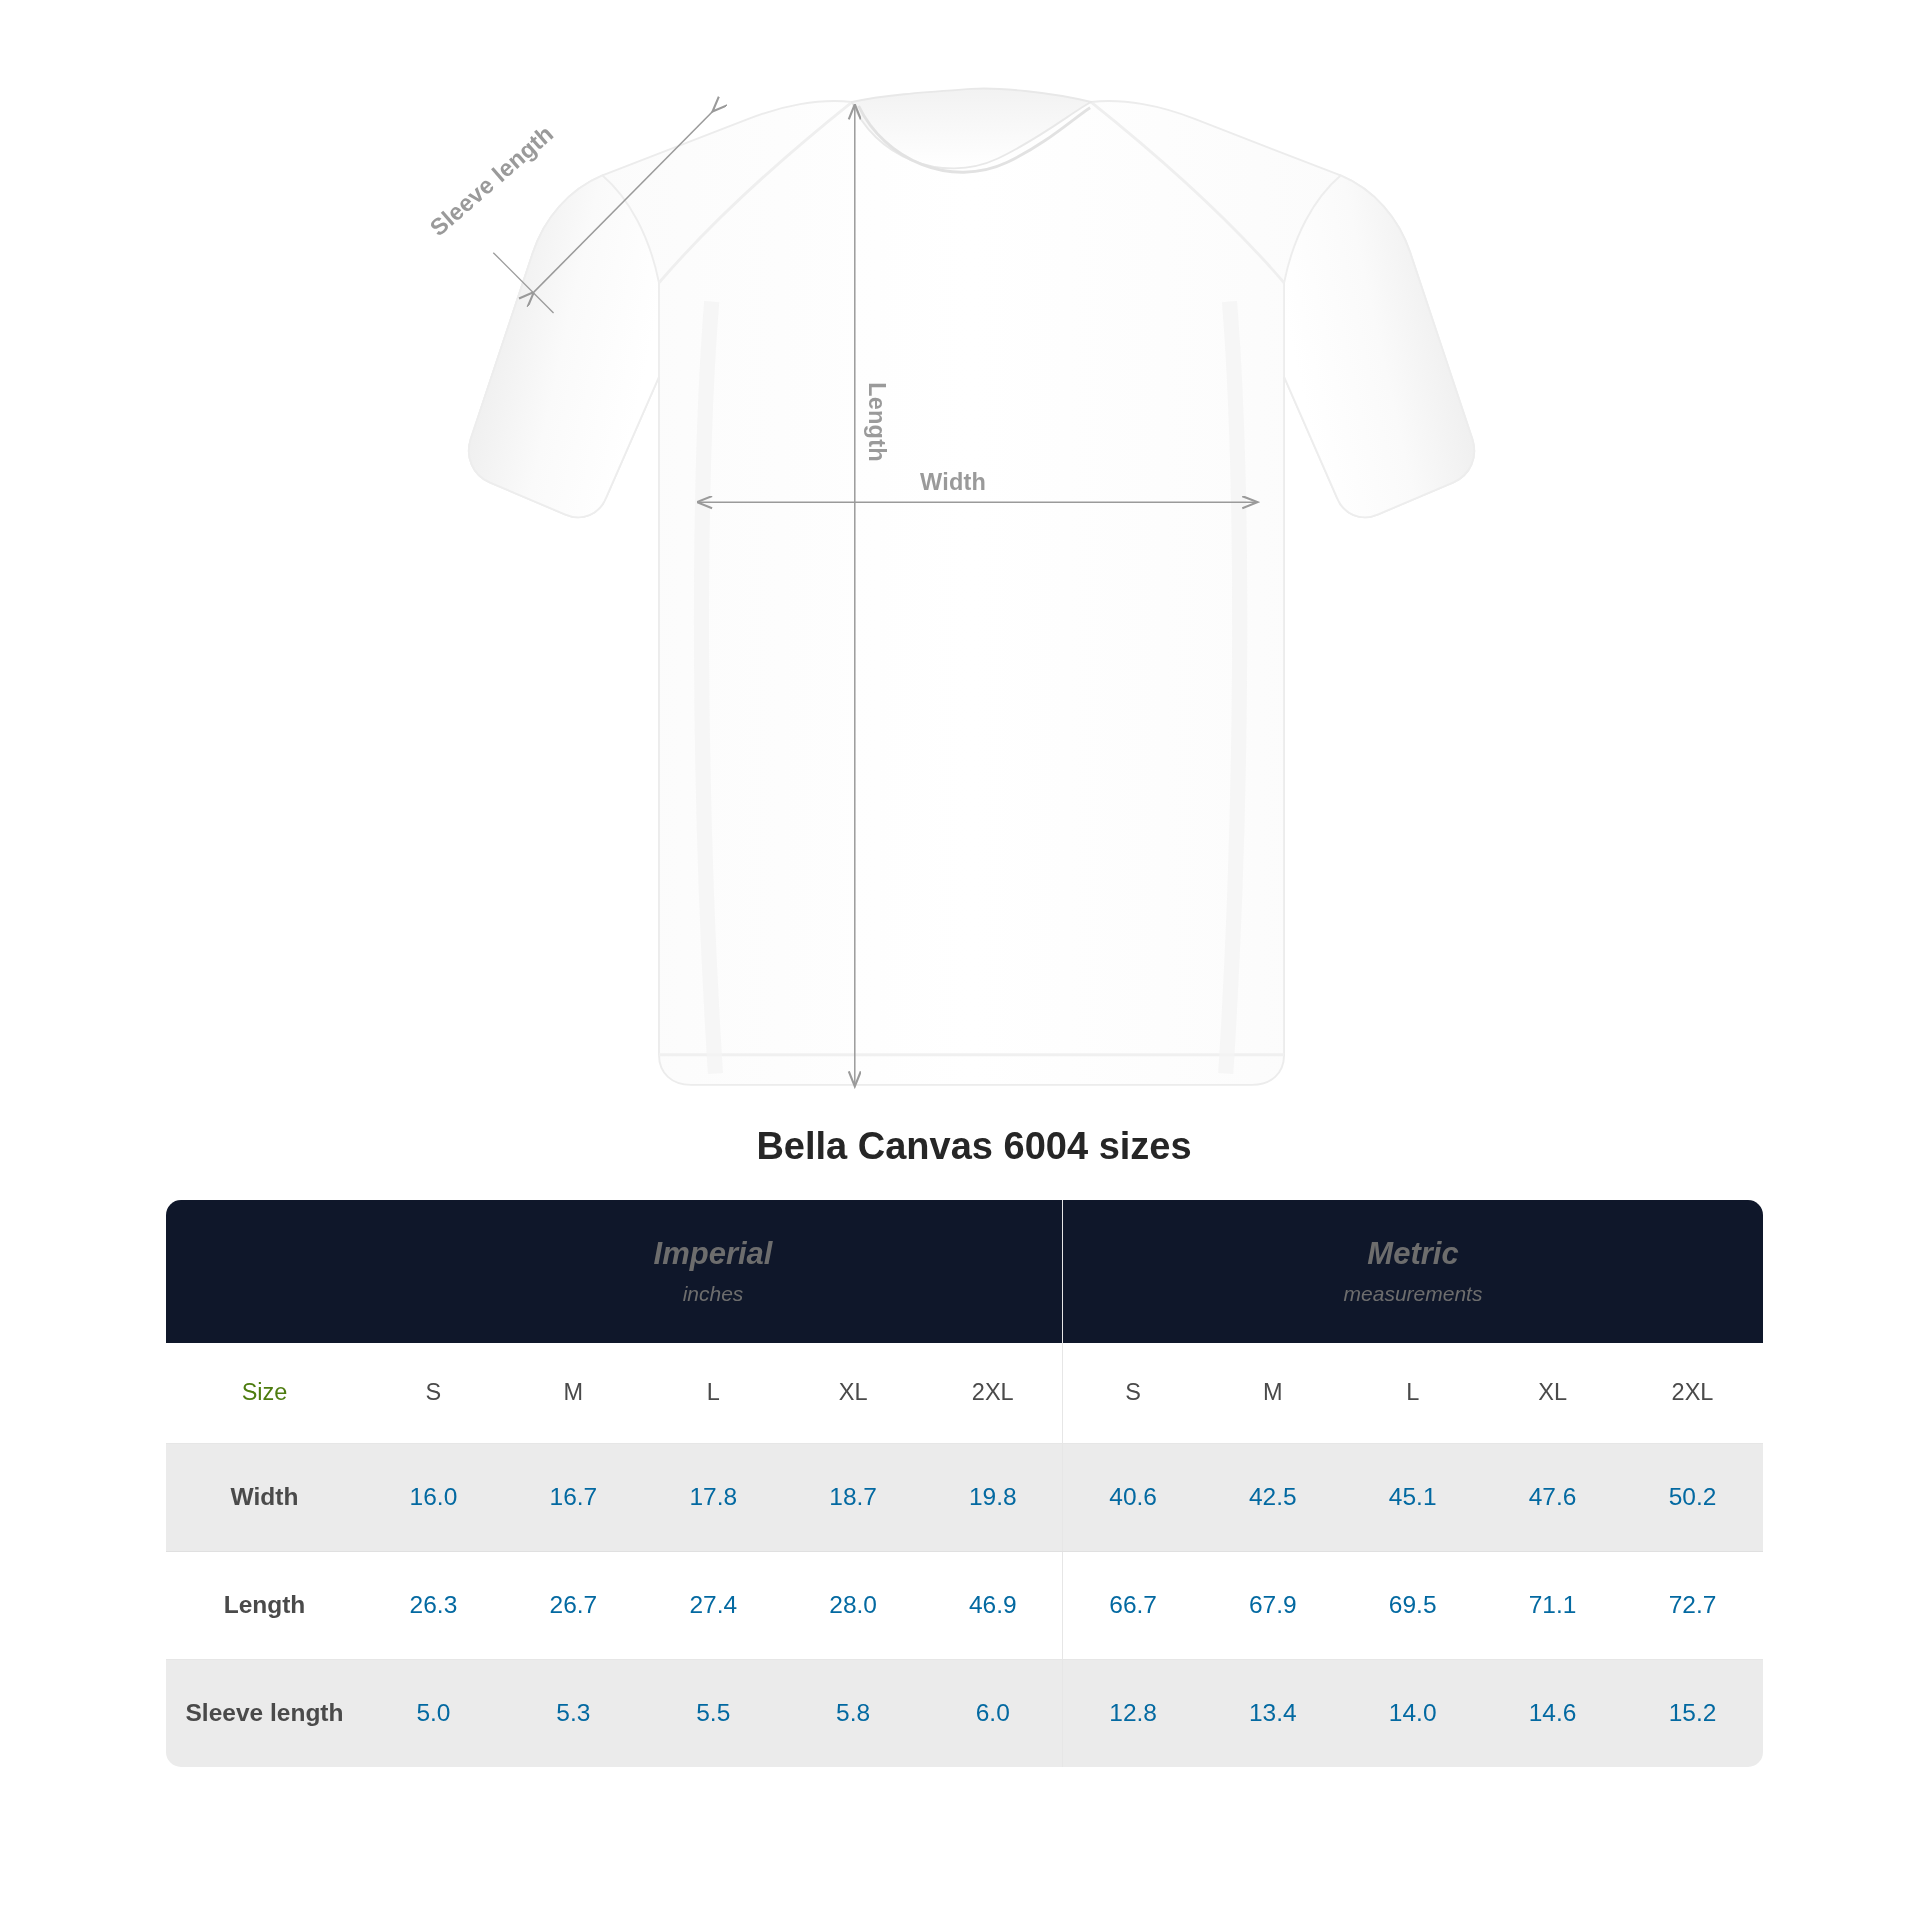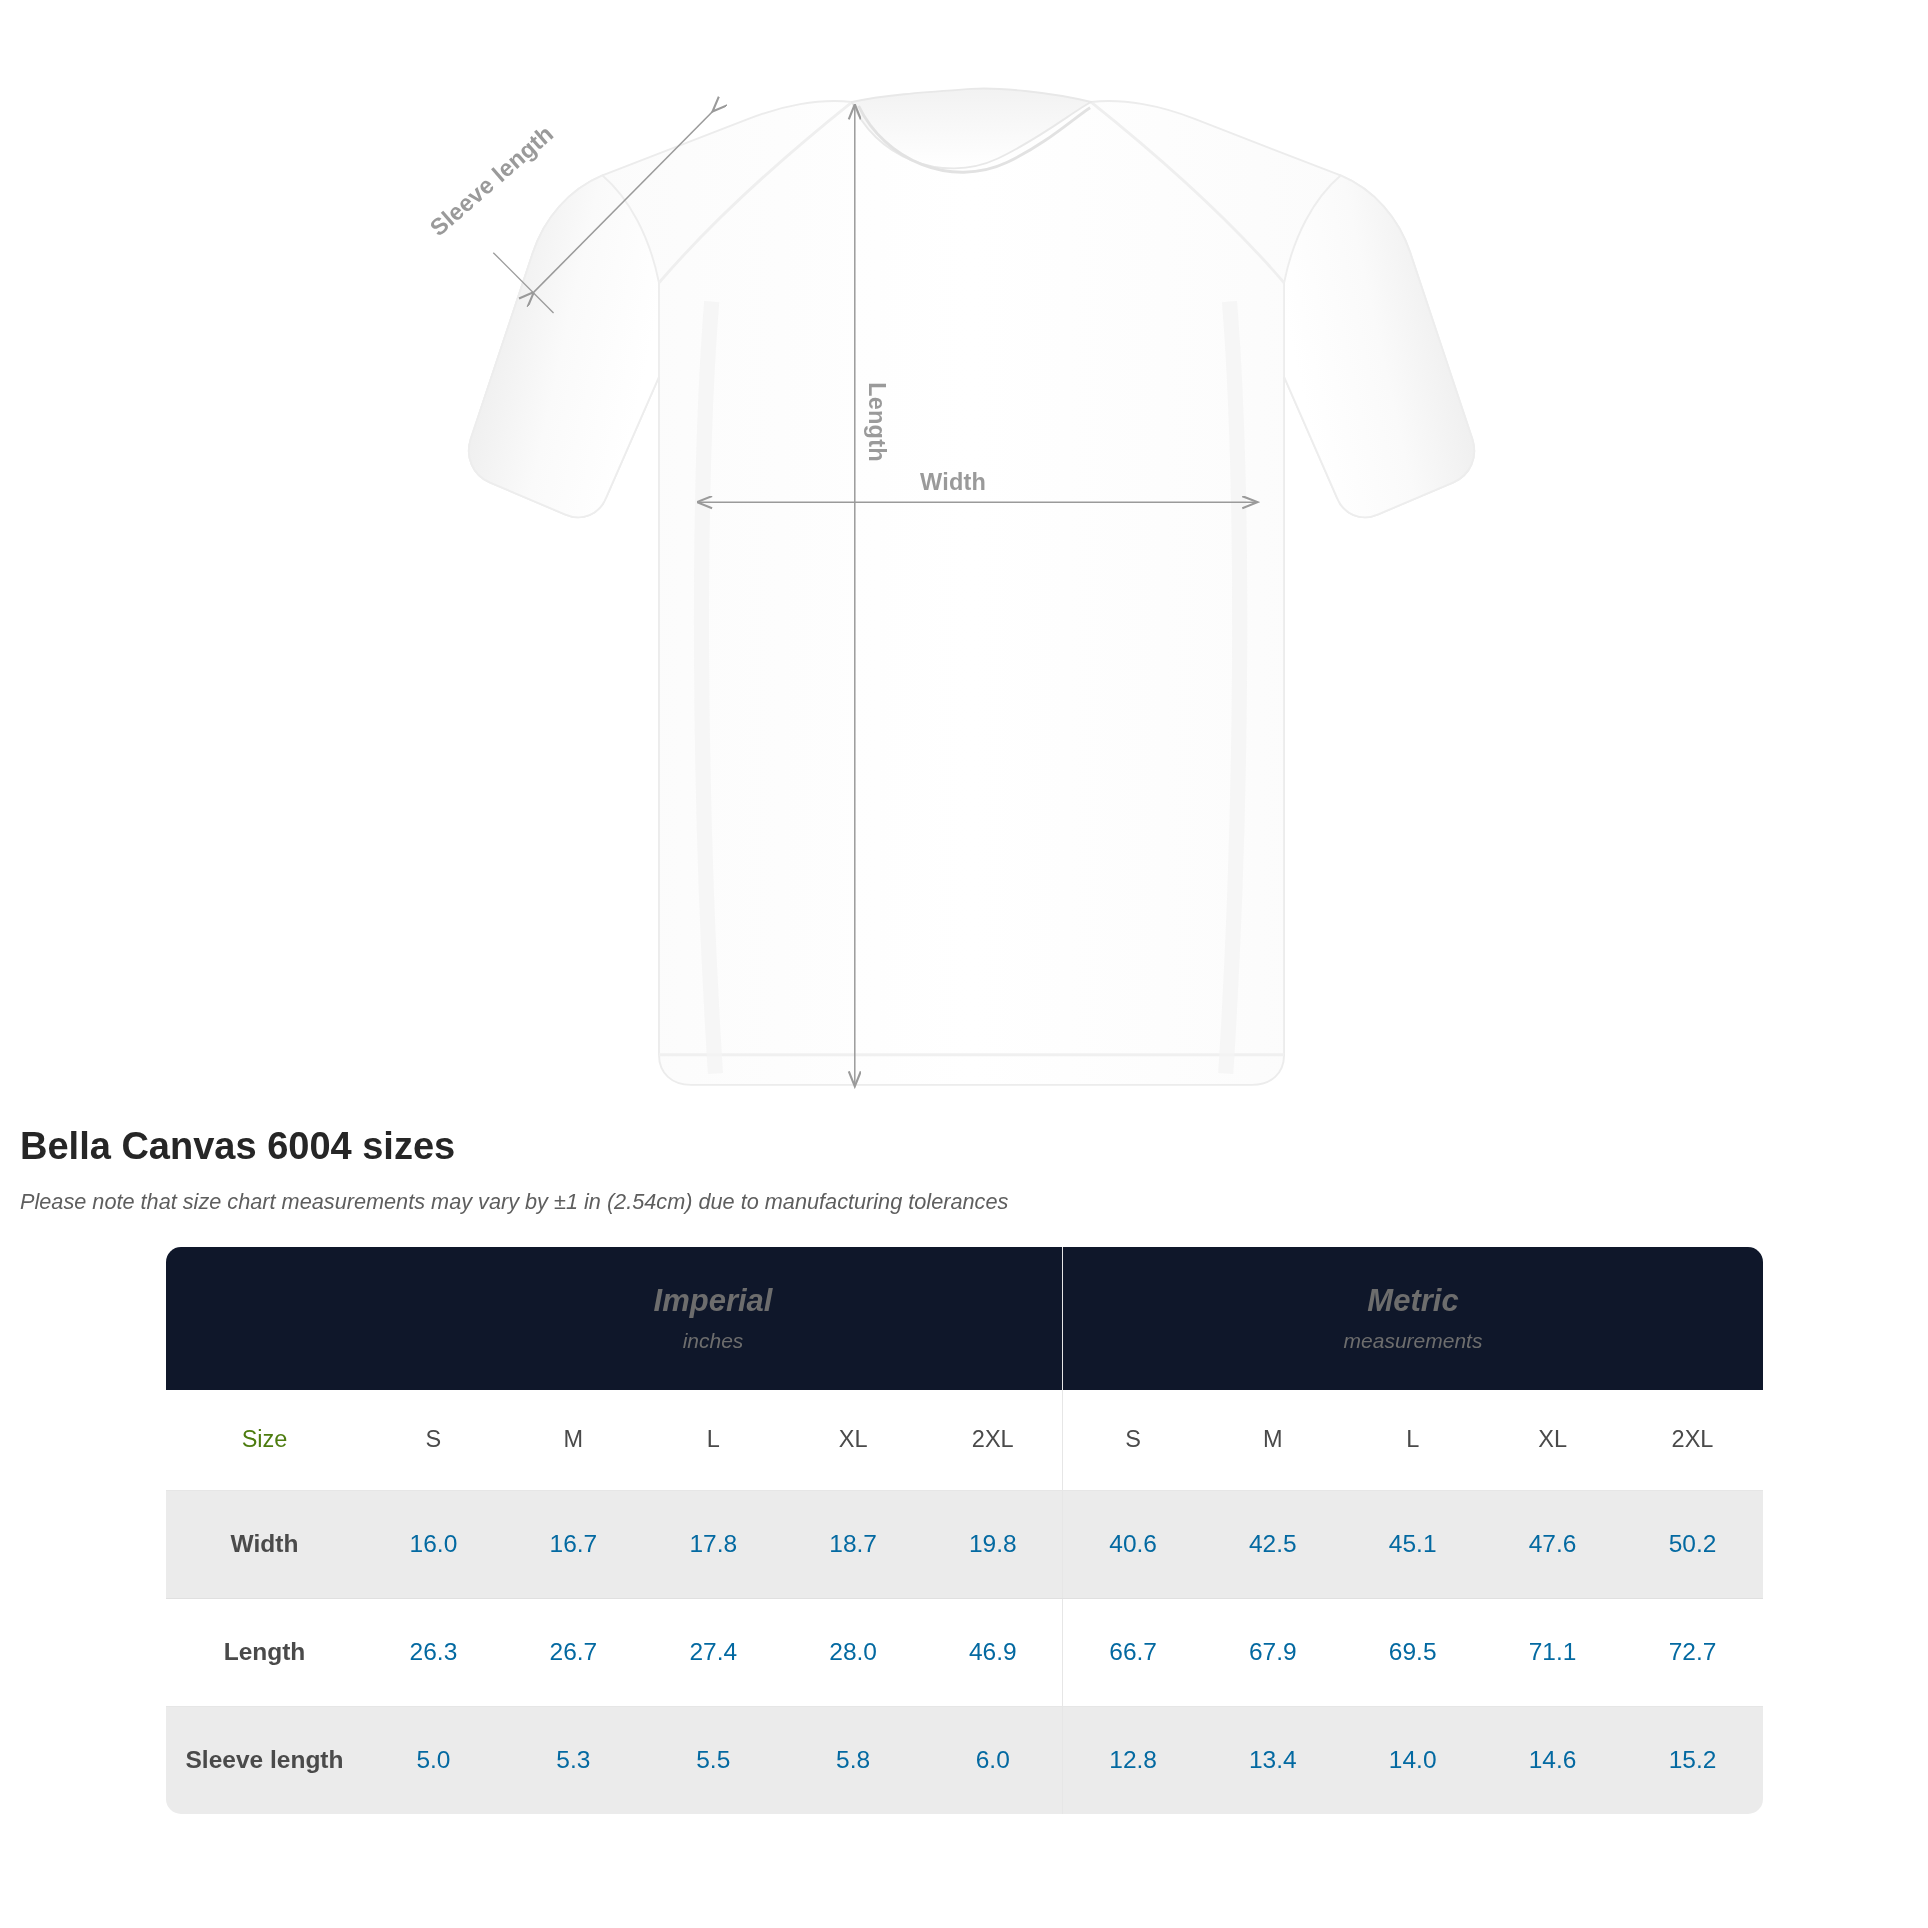--- a/index.html
+++ b/index.html
@@ -64,21 +64,21 @@
   }
 
   .label-width {
     left: 953px;
     top: 482px;
     transform: translate(-50%, -50%);
   }
 
   
   .title-block {
-    text-align: left;
+    text-align: center;
     margin-top: 3.8px;
     margin-left: 20px;
   }
   .chart-title {
     font-size: 38px;
     font-weight: bold;
     color: #262626;
     margin: 0;
   }
   .chart-subtitle {
@@ -262,21 +262,20 @@
       </svg>
 
       <div class="dim-label label-sleeve">Sleeve length</div>
       <div class="dim-label label-length">Length</div>
       <div class="dim-label label-width">Width</div>
     </div>
   </div>
 
   <div class="title-block">
     <h1 class="chart-title">Bella Canvas 6004 sizes</h1>
-    <div class="chart-subtitle">Please note that size chart measurements may vary by ±1 in (2.54cm) due to manufacturing tolerances</div>
   </div>
 
   <div class="table-wrap">
     <table class="sizes">
       <colgroup>
         <col style="width:12.4%">
         <col style="width:8.76%">
           <col style="width:8.76%">
           <col style="width:8.76%">
           <col style="width:8.76%">

